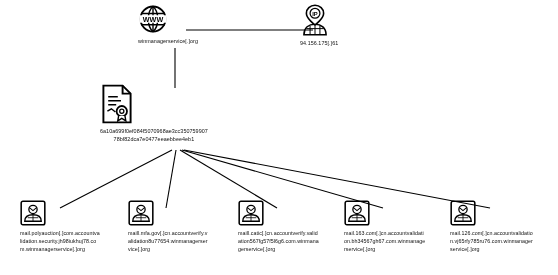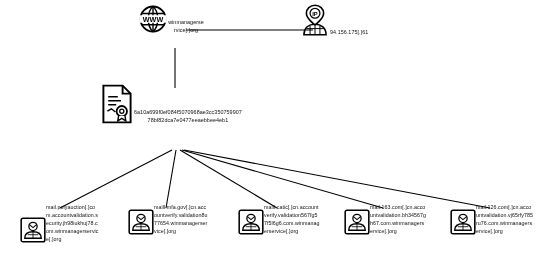--- a/index.html
+++ b/index.html
@@ -22,22 +22,22 @@
     position: absolute;
     left: 0;
     top: 0;
     width: 558px;
     height: 275px;
     pointer-events: none;
   }
   .node {
     position: absolute;
     display: flex;
-    flex-direction: row;
-    align-items: flex-end;
+    flex-direction: column;
+    align-items: flex-start;
   }
   .node-icon {
     display: block;
     line-height: 0;
   }
   .node-label {
     margin-top: 3px;
     font-size: 5.3px;
     line-height: 1.52;
     color: #111111;

